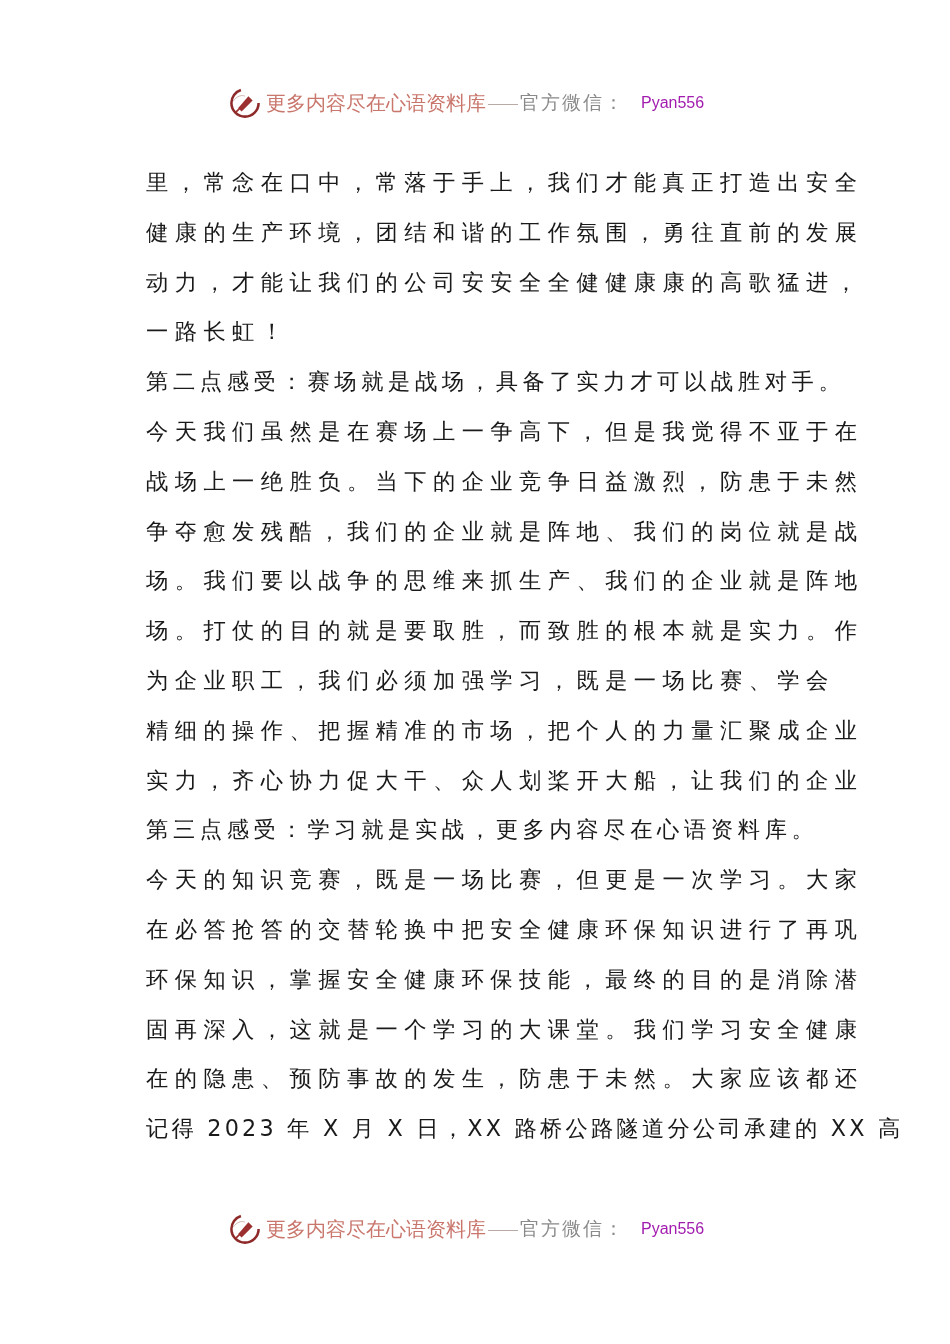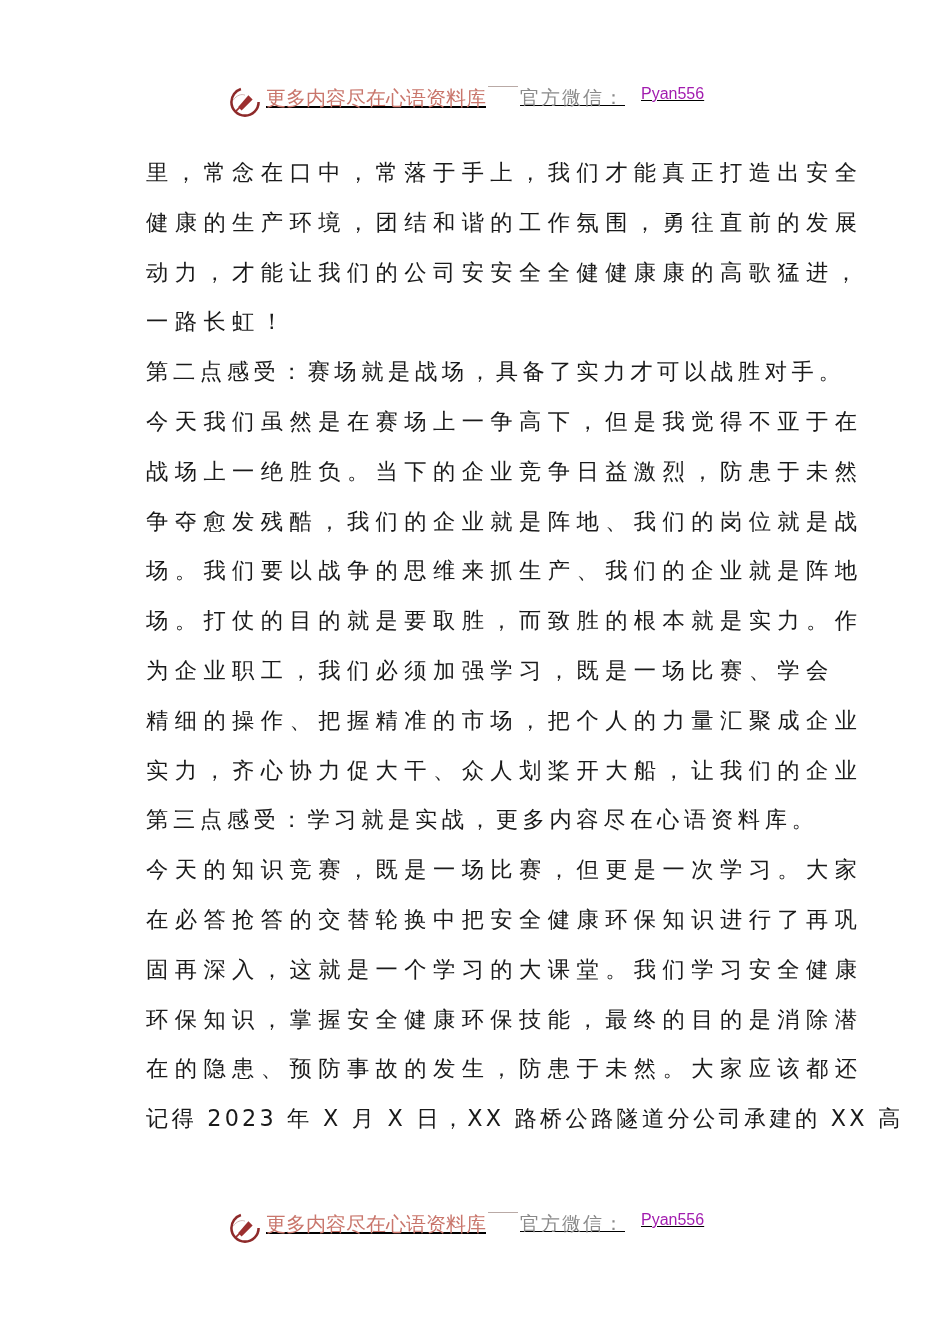--- a/index.html
+++ b/index.html
@@ -13,23 +13,22 @@
       position: relative;
       overflow: hidden;
       font-family: "DejaVu Sans", sans-serif;
     }
     .banner {
       position: absolute;
       left: 228px;
       width: 500px;
       height: 36px;
       display: flex;
-      align-items: flex-start;
+      align-items: center;
       white-space: nowrap;
-      text-decoration: underline;
     }
     .banner.top { top: 85px; }
     .banner.bottom { top: 1211px; }
     .banner .logo {
       width: 34px;
       height: 34px;
       margin-right: 4px;
       flex: 0 0 auto;
     }
     .banner .b-main {
@@ -56,21 +55,21 @@
     .banner .b-id {
       font-family: "Liberation Sans", sans-serif;
       font-size: 16px;
       color: #a21caf;
       margin-left: 16px;
     }
 
     .content {
       position: absolute;
       left: 146px;
-      top: 148px;
+      top: 158px;
       width: 670px;
     }
     .line {
       height: 49.8px;
       line-height: 49.8px;
       font-size: 22.3px;
       color: #1a1a1a;
       white-space: nowrap;
       letter-spacing: 6.4px;
       font-family: "DejaVu Sans", sans-serif;
@@ -105,22 +104,22 @@
   <div class="line">战场上一绝胜负。当下的企业竞争日益激烈，防患于未然</div>
   <div class="line">争夺愈发残酷，我们的企业就是阵地、我们的岗位就是战</div>
   <div class="line">场。我们要以战争的思维来抓生产、我们的企业就是阵地</div>
   <div class="line">场。打仗的目的就是要取胜，而致胜的根本就是实力。作</div>
   <div class="line">为企业职工，我们必须加强学习，既是一场比赛、学会</div>
   <div class="line">精细的操作、把握精准的市场，把个人的力量汇聚成企业</div>
   <div class="line">实力，齐心协力促大干、众人划桨开大船，让我们的企业</div>
   <div class="line" style="letter-spacing:4.6px">第三点感受：学习就是实战，更多内容尽在心语资料库。</div>
   <div class="line">今天的知识竞赛，既是一场比赛，但更是一次学习。大家</div>
   <div class="line">在必答抢答的交替轮换中把安全健康环保知识进行了再巩</div>
+  <div class="line">环保知识，掌握安全健康环保技能，最终的目的是消除潜</div>
   <div class="line">固再深入，这就是一个学习的大课堂。我们学习安全健康</div>
-  <div class="line">环保知识，掌握安全健康环保技能，最终的目的是消除潜</div>
   <div class="line">在的隐患、预防事故的发生，防患于未然。大家应该都还</div>
   <div class="line latin-mix" style="letter-spacing:3.2px">记得 2023 年 X 月 X 日，XX 路桥公路隧道分公司承建的 XX 高</div>
 </div>
 
 <div class="banner bottom">
   <svg class="logo" viewBox="0 0 40 40">
     <circle cx="20" cy="20" r="16" fill="none" stroke="#8e2a2a" stroke-width="3" stroke-dasharray="70 30"></circle>
     <path d="M12 26 L24 12 L29 17 L16 30 Z" fill="#9c2f2f"></path>
     <path d="M9 31 L14 26" stroke="#9c2f2f" stroke-width="2"></path>
     <path d="M6 18 C10 12, 16 10, 20 12" fill="none" stroke="#c9a9a5" stroke-width="1"></path>

